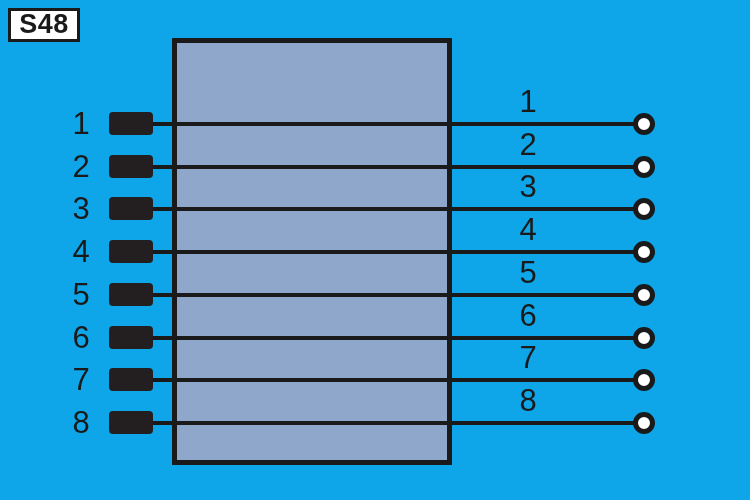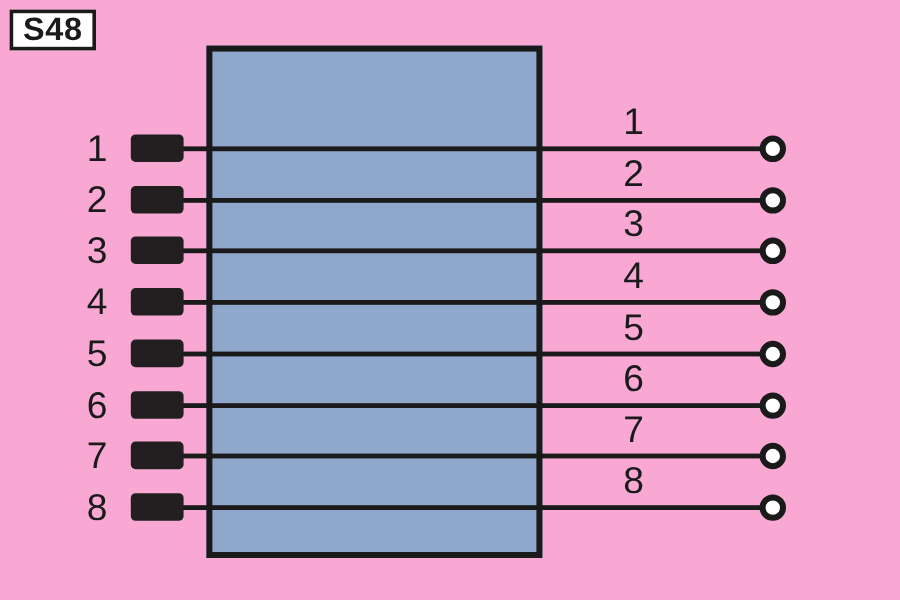--- a/index.html
+++ b/index.html
@@ -1,19 +1,19 @@
 <!DOCTYPE html>
 <html><head>
 <meta charset="utf-8">
 <style>
   html,body{margin:0;padding:0;background:#fff;}
   #stage{
     position:relative;
     width:750px;height:500px;
-    background:#f9a8d4;
+    background:#0ea5e9;
     overflow:hidden;
     font-family:"Liberation Sans","DejaVu Sans",sans-serif;
     color:var(--stroke,#1a1a1a);
   }
   
   .label-box{
     position:absolute;left:8px;top:8px;
     width:72px;height:34px;box-sizing:border-box;
     border:3px solid var(--stroke,#1a1a1a);
     background:#fff;

